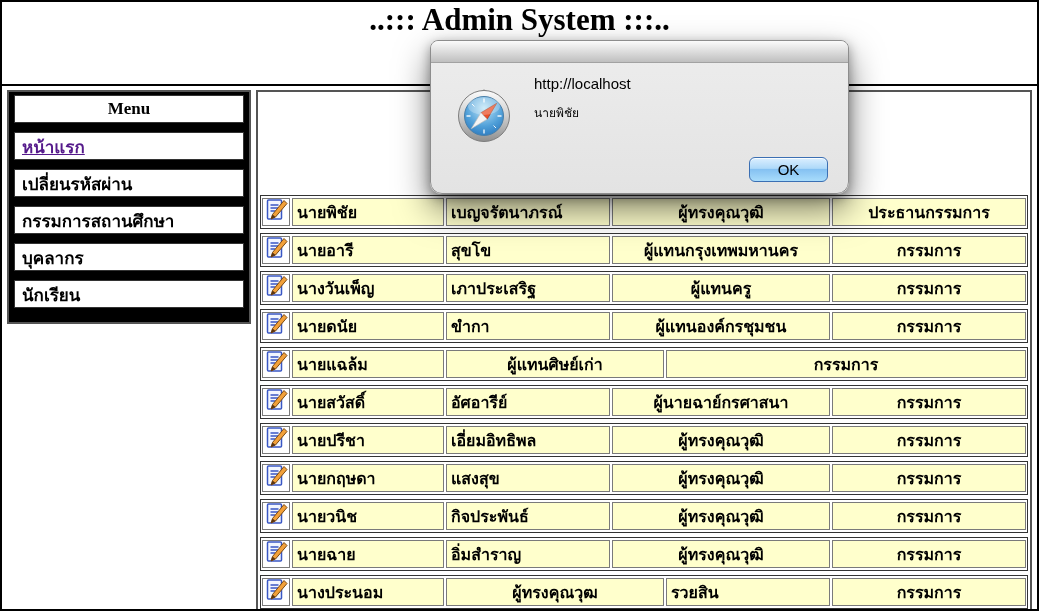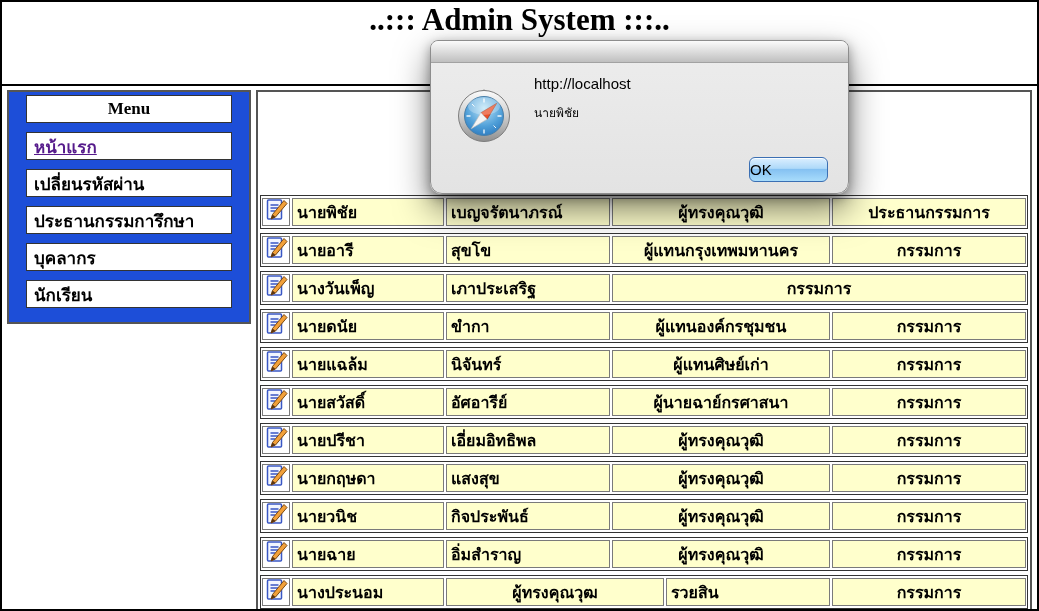--- a/index.html
+++ b/index.html
@@ -4,21 +4,21 @@
 <style>
   html,body{margin:0;padding:0;background:#fff;}
   body{width:1039px;height:611px;overflow:hidden;font-family:"Liberation Sans",sans-serif;}
   .page{position:relative;width:1035px;height:607px;border:2px solid #000;background:#fff;}
 
   
   .header{position:absolute;top:0;left:0;width:100%;height:84px;border-bottom:2px solid #000;box-sizing:border-box;text-align:center;}
   .page-title{margin:0;font-family:"Liberation Serif",serif;font-weight:bold;font-size:31px;color:#000;}
 
   
-  .sidebar{position:absolute;top:88px;left:5px;width:244px;height:234px;border:2px solid #555;box-sizing:border-box;background:#1d4ed8;padding:3px 16px;}
+  .sidebar{position:absolute;top:88px;left:5px;width:244px;height:234px;border:2px solid #555;box-sizing:border-box;background:#000000;padding:3px 4px;}
   .menu-box{border:1px solid #333;height:28px;margin:0 1px 9px 1px;display:flex;align-items:center;padding:0 7px;font-weight:bold;font-size:17px;color:#000;background:#fff;box-sizing:border-box;}
   .menu-header{justify-content:center;font-family:"Liberation Serif",serif;font-size:17px;}
   .menu-link{color:#551A8B;text-decoration:underline;cursor:pointer;}
 
   
   .content{position:absolute;top:88px;left:254px;width:776px;height:519px;border:2px solid #555;border-bottom:none;box-sizing:border-box;background:#fff;}
   .rows{margin:103px 2px 0 2px;}
   .row{display:flex;border:1px solid #333;height:34px;margin-bottom:4px;box-sizing:border-box;background:#fff;}
   .cell{border:1px solid #7a7a7a;background:#FFFFCC;margin:2px 1px;display:flex;align-items:center;font-weight:bold;font-size:16px;color:#000;box-sizing:border-box;padding:0 4px;overflow:hidden;white-space:nowrap;}
   .cell-icon{flex:0 0 28px;background:#fff;justify-content:center;padding:0;cursor:pointer;}
@@ -26,38 +26,38 @@
   .cell-last{flex:0 0 164px;}
   .cell-role{flex:0 0 218px;justify-content:center;}
   .cell-pos{flex:1;justify-content:center;}
 
   
   .dialog{position:absolute;left:428px;top:38px;width:419px;height:154px;border-radius:8px 8px 12px 12px;background:linear-gradient(#ededed,#e3e3e3);border:1px solid #8d8d8d;box-shadow:0 16px 34px rgba(0,0,0,0.50),0 4px 12px rgba(0,0,0,0.35);z-index:50;box-sizing:border-box;}
   .dialog-titlebar{height:21px;border-radius:8px 8px 0 0;background:linear-gradient(#fbfbfb,#bfbfbf);border-bottom:1px solid #a2a2a2;}
   .dialog-icon{position:absolute;left:24px;top:44px;width:58px;height:58px;}
   .dialog-source{position:absolute;left:103px;top:34px;font-size:15px;font-weight:normal;color:#000;}
   .dialog-message{position:absolute;left:103px;top:62px;font-size:12px;color:#000;}
-  .ok-button{position:absolute;left:318px;top:116px;width:79px;height:25px;border-radius:6px;border:1px solid #3b6fb3;background:linear-gradient(#dcefff 0%,#aed9f9 45%,#85c1f2 50%,#a8dcfb 100%);box-shadow:inset 0 1px 0 rgba(255,255,255,0.8);font-size:15px;color:#000;line-height:23px;cursor:pointer;box-sizing:border-box;}
+  .ok-button{position:absolute;left:318px;top:116px;width:79px;height:25px;border-radius:6px;border:1px solid #3b6fb3;background:linear-gradient(#dcefff 0%,#aed9f9 45%,#85c1f2 50%,#a8dcfb 100%);box-shadow:inset 0 1px 0 rgba(255,255,255,0.8);font-size:15px;color:#000;text-align:center;line-height:23px;cursor:pointer;box-sizing:border-box;}
 </style>
 </head>
 <body>
 
 <div class="page">
 
   <div class="header">
     <h1 class="page-title">..::: Admin System :::..</h1>
   </div>
 
   <div class="sidebar">
     <div class="menu-box menu-header">Menu</div>
     <div class="menu-box">
       <span class="menu-link">หน้าแรก</span>
     </div>
     <div class="menu-box">เปลี่ยนรหัสผ่าน</div>
-    <div class="menu-box">ประธานกรรมการึกษา</div>
+    <div class="menu-box">กรรมการสถานศึกษา</div>
     <div class="menu-box">บุคลากร</div>
     <div class="menu-box">นักเรียน</div>
   </div>
 
   <div class="content">
     <div class="rows">
 
         <div class="row">
           <div class="cell cell-icon">
             <span>
@@ -98,20 +98,21 @@
               <svg width="24" height="24" viewBox="0 0 24 24">
                 <rect x="3.5" y="2" width="14" height="19" rx="1" fill="#f2f6ff" stroke="#3a57c4" stroke-width="1.5"></rect>
                 <path d="M6.5 7h8 M6.5 10h8 M6.5 13h5" stroke="#3a57c4" stroke-width="1.3" fill="none"></path>
                 <path d="M20 2.5 l3 3 L11.5 19 l-4.5 2 1.5-4.5 z" fill="#f2a13a" stroke="#7c4a12" stroke-width="1"></path>
                 <path d="M8.5 16.5 l-1.5 4.5 4.5-2 z" fill="#5b3410"></path>
               </svg>
             </span>
           </div>
           <div class="cell cell-first">นางวันเพ็ญ</div>
           <div class="cell cell-last">เภาประเสริฐ</div>
+          <div class="cell cell-role">ผู้แทนครู</div>
           <div class="cell cell-pos">กรรมการ</div>
         </div>
 
         <div class="row">
           <div class="cell cell-icon">
             <span>
               <svg width="24" height="24" viewBox="0 0 24 24">
                 <rect x="3.5" y="2" width="14" height="19" rx="1" fill="#f2f6ff" stroke="#3a57c4" stroke-width="1.5"></rect>
                 <path d="M6.5 7h8 M6.5 10h8 M6.5 13h5" stroke="#3a57c4" stroke-width="1.3" fill="none"></path>
                 <path d="M20 2.5 l3 3 L11.5 19 l-4.5 2 1.5-4.5 z" fill="#f2a13a" stroke="#7c4a12" stroke-width="1"></path>
@@ -130,21 +131,20 @@
             <span>
               <svg width="24" height="24" viewBox="0 0 24 24">
                 <rect x="3.5" y="2" width="14" height="19" rx="1" fill="#f2f6ff" stroke="#3a57c4" stroke-width="1.5"></rect>
                 <path d="M6.5 7h8 M6.5 10h8 M6.5 13h5" stroke="#3a57c4" stroke-width="1.3" fill="none"></path>
                 <path d="M20 2.5 l3 3 L11.5 19 l-4.5 2 1.5-4.5 z" fill="#f2a13a" stroke="#7c4a12" stroke-width="1"></path>
                 <path d="M8.5 16.5 l-1.5 4.5 4.5-2 z" fill="#5b3410"></path>
               </svg>
             </span>
           </div>
           <div class="cell cell-first">นายแฉล้ม</div>
-          <div class="cell cell-last">นิจันทร์</div>
           <div class="cell cell-role">ผู้แทนศิษย์เก่า</div>
           <div class="cell cell-pos">กรรมการ</div>
         </div>
 
         <div class="row">
           <div class="cell cell-icon">
             <span>
               <svg width="24" height="24" viewBox="0 0 24 24">
                 <rect x="3.5" y="2" width="14" height="19" rx="1" fill="#f2f6ff" stroke="#3a57c4" stroke-width="1.5"></rect>
                 <path d="M6.5 7h8 M6.5 10h8 M6.5 13h5" stroke="#3a57c4" stroke-width="1.3" fill="none"></path>

